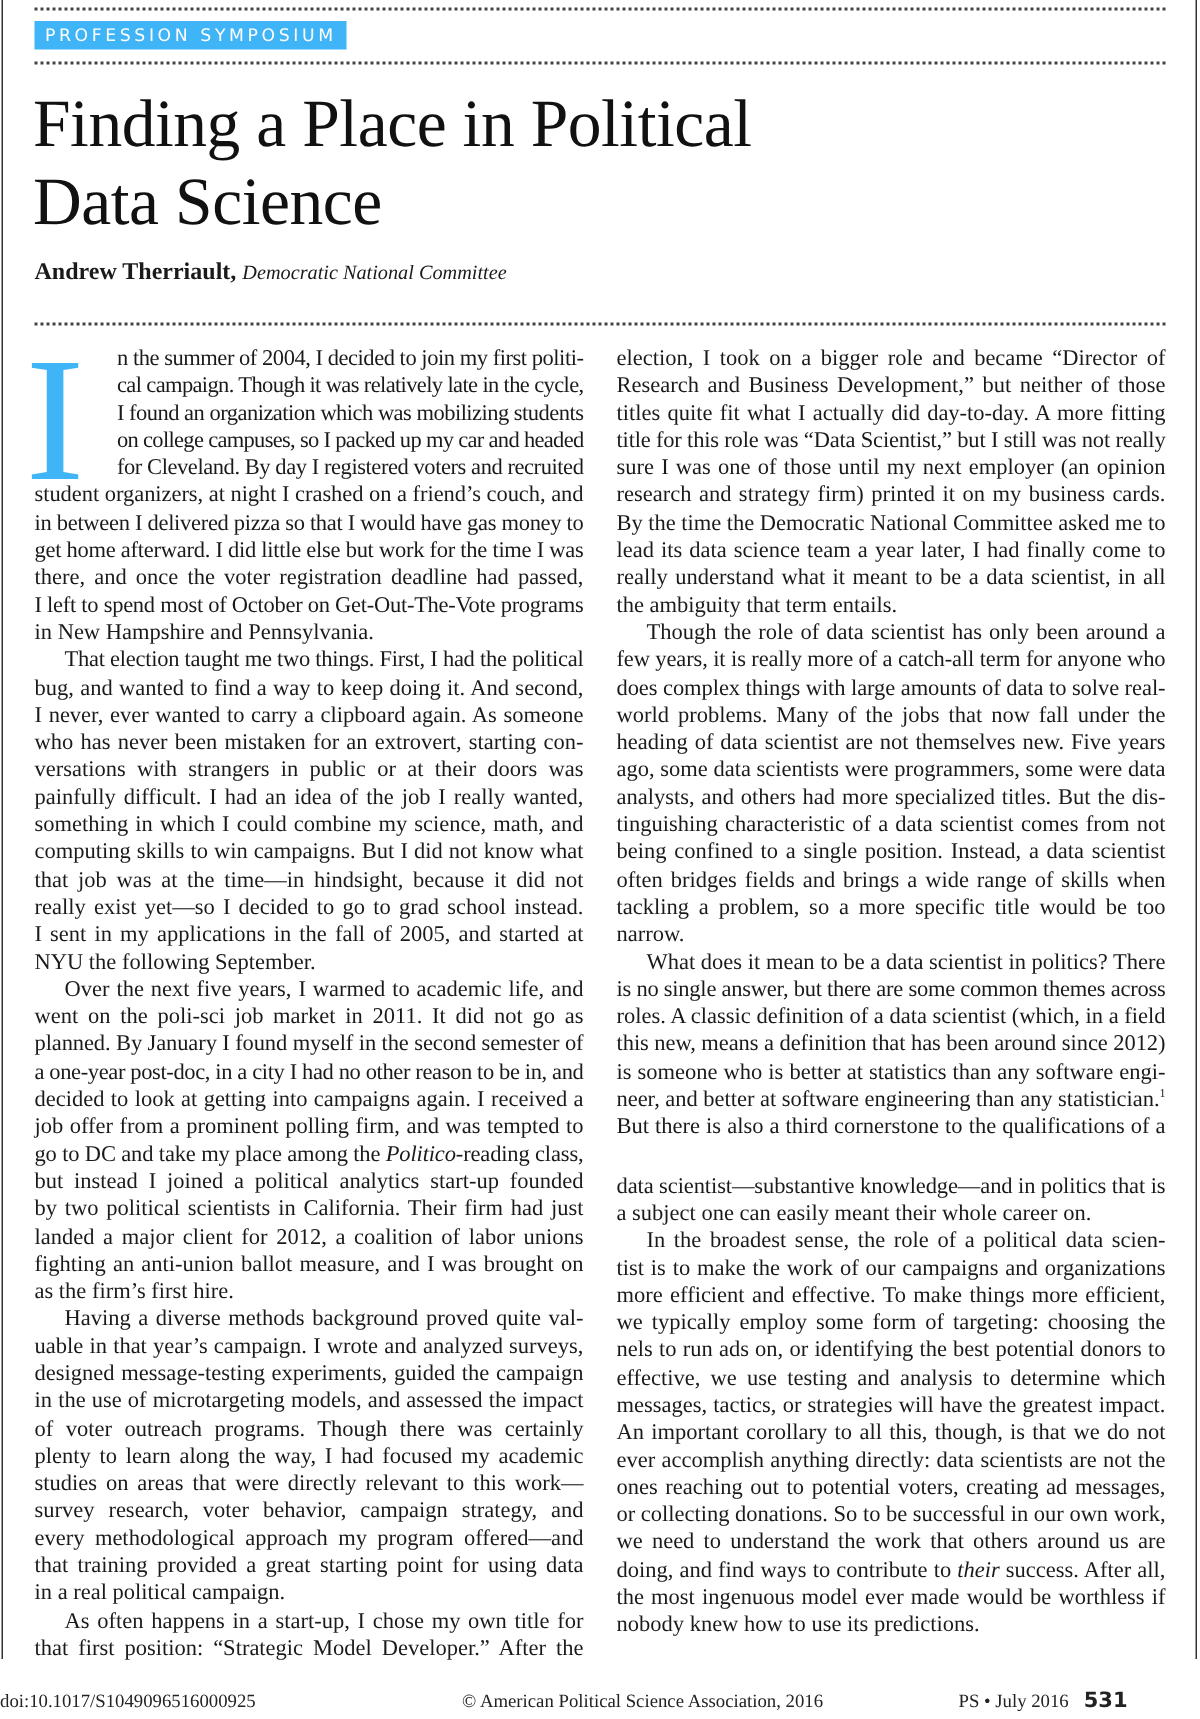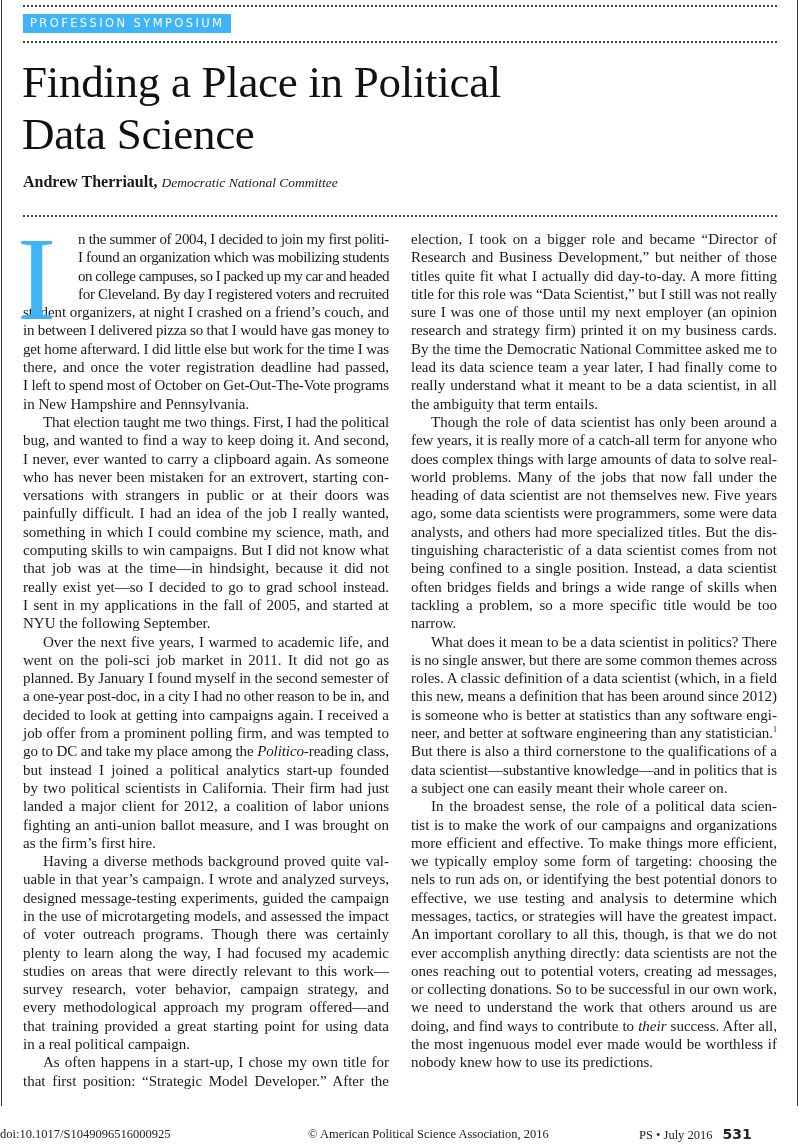--- a/index.html
+++ b/index.html
@@ -47,20 +47,21 @@
 <div class="byline">
   <span class="author">Andrew Therriault,</span>
   <span class="affil">Democratic National Committee</span>
 </div>
 
 <div class="dotrule" style="top:215px;"></div>
 
 <div class="col left" id="col-left">
   <span class="dropcap">I</span>
 <span class="ln dropped" style="letter-spacing: -0.308594px;">n the summer of 2004, I decided to join my first politi-</span>
+    <span class="ln dropped" style="letter-spacing: -0.421601px;">cal campaign. Though it was relatively late in the cycle,</span>
     <span class="ln dropped" style="letter-spacing: -0.34434px;">I found an organization which was mobilizing students</span>
     <span class="ln dropped" style="letter-spacing: -0.458432px;">on college campuses, so I packed up my car and headed</span>
     <span class="ln dropped" style="letter-spacing: -0.290341px;">for Cleveland. By day I registered voters and recruited</span>
     <span class="ln " style="letter-spacing: -0.031002px;">student organizers, at night I crashed on a friend’s couch, and</span>
     <span class="ln " style="letter-spacing: -0.197077px;">in between I delivered pizza so that I would have gas money to</span>
     <span class="ln " style="letter-spacing: -0.17524px;">get home afterward. I did little else but work for the time I was</span>
     <span class="ln " style="word-spacing: 0px;">there, and once the voter registration deadline had passed,</span>
     <span class="ln " style="letter-spacing: -0.178646px;">I left to spend most of October on Get-Out-The-Vote programs</span>
     <span class="ln last">in New Hampshire and Pennsylvania.</span>
     <span class="ln indent" style="letter-spacing: -0.171119px;">That election taught me two things. First, I had the political</span>
@@ -124,21 +125,21 @@
     <span class="ln " style="word-spacing: 0px;">often bridges fields and brings a wide range of skills when</span>
     <span class="ln " style="word-spacing: 0px;">tackling a problem, so a more specific title would be too</span>
     <span class="ln last">narrow.</span>
     <span class="ln indent" style="word-spacing: 0px;">What does it mean to be a data scientist in politics? There</span>
     <span class="ln " style="letter-spacing: -0.159375px;">is no single answer, but there are some common themes across</span>
     <span class="ln " style="letter-spacing: -0.00236742px;">roles. A classic definition of a data scientist (which, in a field</span>
     <span class="ln " style="letter-spacing: -0.0412398px;">this new, means a definition that has been around since 2012)</span>
     <span class="ln " style="word-spacing: 0px;">is someone who is better at statistics than any software engi-</span>
     <span class="ln " style="letter-spacing: -0.0222168px;">neer, and better at software engineering than any statistician.<sup>1</sup></span>
     <span class="ln " style="word-spacing: 0px;">But there is also a third cornerstone to the qualifications of a</span>
-    <span class="ln " style="letter-spacing: -0.0658854px;">data scientist—substantive knowledge—and in politics that is</span>
+    <span class="ln " style="letter-spacing: -0.0658854px; margin-top: 21px;">data scientist—substantive knowledge—and in politics that is</span>
     <span class="ln last">a subject one can easily meant their whole career on.</span>
     <span class="ln indent" style="word-spacing: 0px;">In the broadest sense, the role of a political data scien-</span>
     <span class="ln " style="word-spacing: 0px;">tist is to make the work of our campaigns and organizations</span>
     <span class="ln " style="word-spacing: 0px;">more efficient and effective. To make things more efficient,</span>
     <span class="ln " style="word-spacing: 0px;">we typically employ some form of targeting: choosing the</span>
     <span class="ln " style="word-spacing: 0px;">nels to run ads on, or identifying the best potential donors to</span>
     <span class="ln " style="word-spacing: 0px;">effective, we use testing and analysis to determine which</span>
     <span class="ln " style="word-spacing: 0px;">messages, tactics, or strategies will have the greatest impact.</span>
     <span class="ln " style="word-spacing: 0px;">An important corollary to all this, though, is that we do not</span>
     <span class="ln " style="word-spacing: 0px;">ever accomplish anything directly: data scientists are not the</span>

